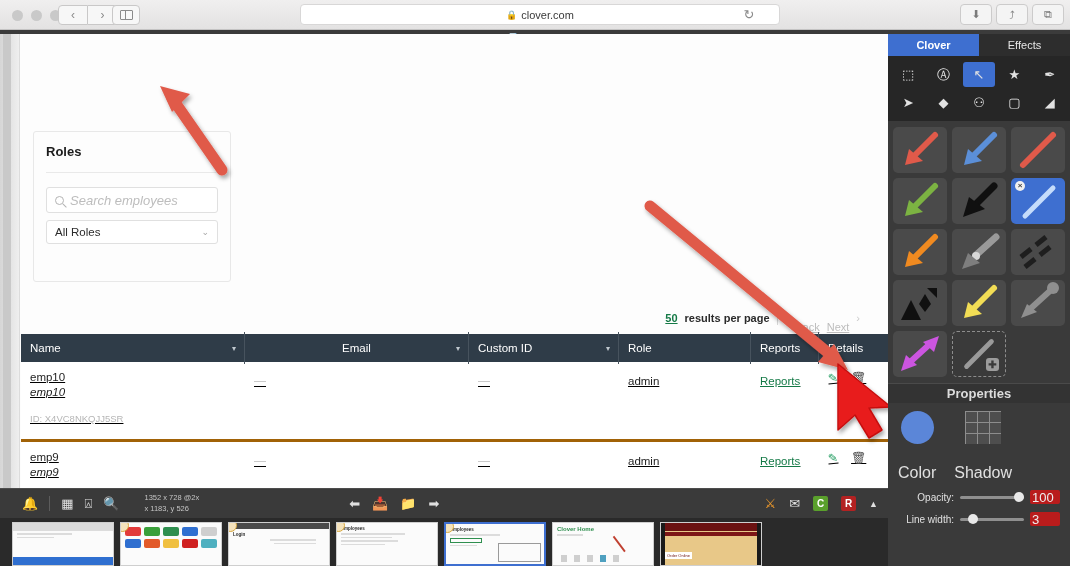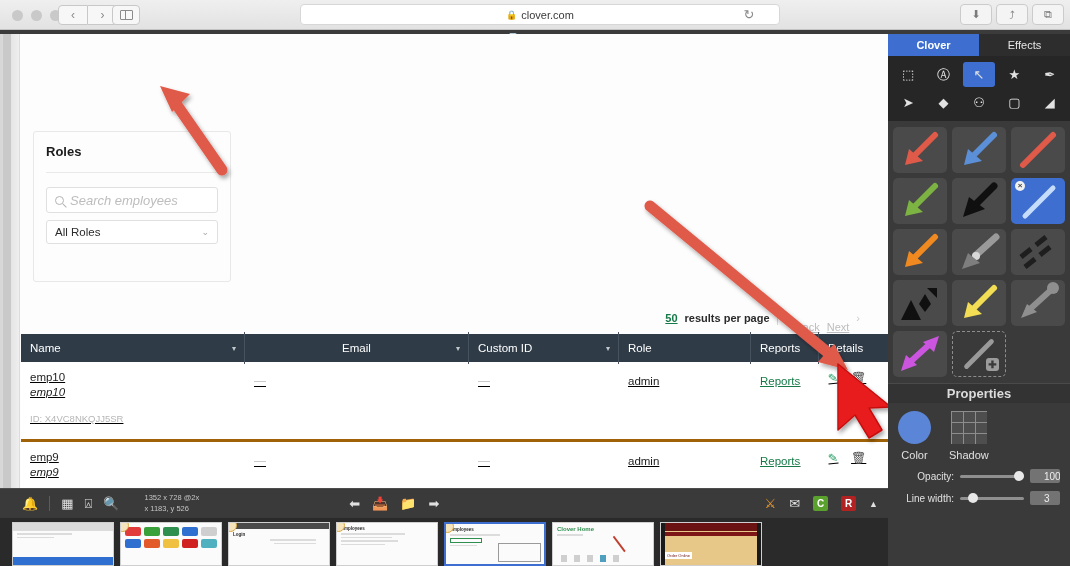--- a/index.html
+++ b/index.html
@@ -235,32 +235,32 @@
     width: 33px; height: 33px; border-radius: 50%; background: #5b86d8;
     margin: 0 auto; position: relative;
   }
   .shadow-sq {
     width: 36px; height: 33px; margin: 0 auto;
     background: #4e4e4e;
     background-image: linear-gradient(#8d8d8d 1.5px, transparent 1.5px),
                       linear-gradient(90deg, #8d8d8d 1.5px, transparent 1.5px);
     background-size: 12px 11px;
   }
-  .prop-cap { font-size: 11px; color: #e0e0e0; margin-top: 5px; }
+  .prop-cap { font-size: 16px; color: #e0e0e0; margin-top: 20px; }
   .prop-line { display: flex; align-items: center; gap: 6px; margin-top: 8px; font-size: 10px; color: #e0e0e0; }
   .prop-lbl { width: 56px; text-align: right; }
   .slider { flex: 1; height: 3px; background: #8f8f8f; border-radius: 2px; position: relative; }
   .knob {
     position: absolute; top: -3.5px; width: 10px; height: 10px;
     border-radius: 50%; background: #e8e8e8;
   }
   .numbox {
-    width: 30px; height: 14px; background: #737373; border-radius: 2px;
-    color: #eee; font-size: 10px; display: flex; align-items: center;
-    justify-content: flex-start; padding-left: 14px; overflow: hidden;
+    width: 30px; height: 14px; background: #b91c1c; border-radius: 2px;
+    color: #eee; font-size: 13px; display: flex; align-items: center;
+    justify-content: flex-start; padding-left: 2px; overflow: hidden;
   }
   .stepper {
     height: 15px; background: #5a5a5a; border-radius: 3px;
     display: flex; align-items: center; padding: 0 4px; gap: 4px;
   }
   .stepper .bar { flex: 1; height: 2.5px; background: #d6d6d6; border-radius: 2px; }
   .stepper .arrows { font-size: 7px; color: #ddd; line-height: 6px; }
 
   
   .bottom-bar {

